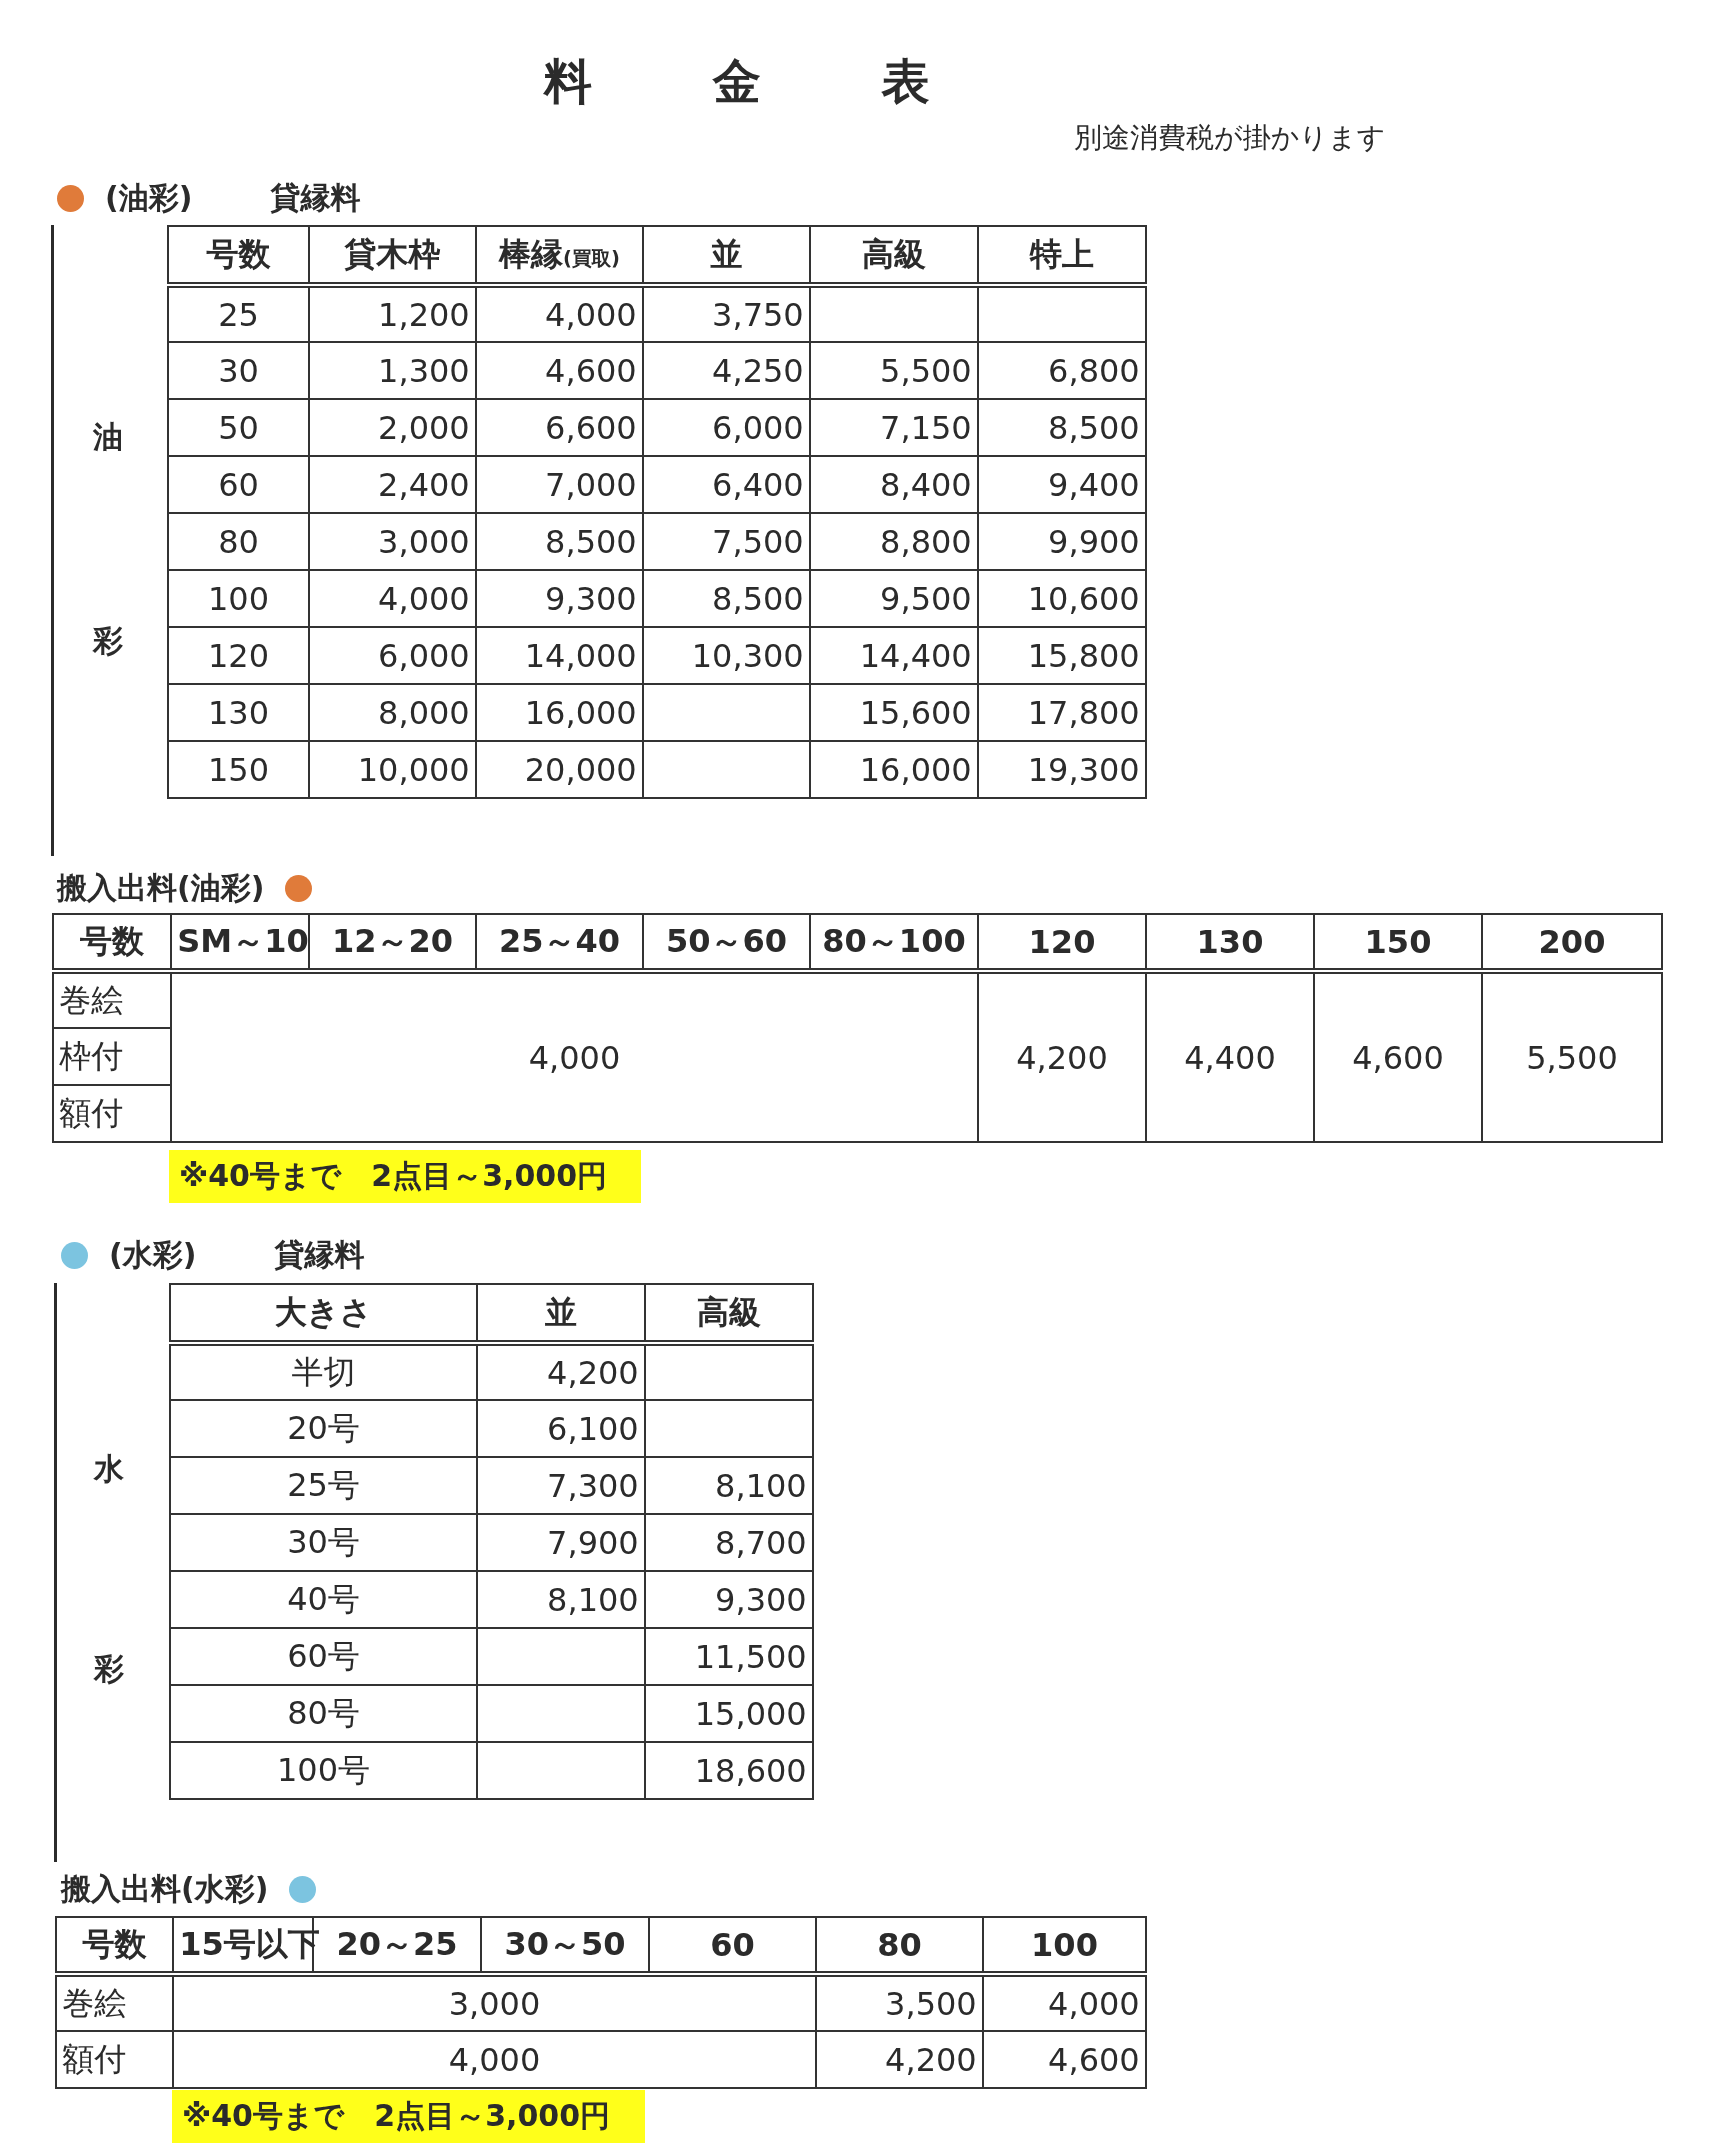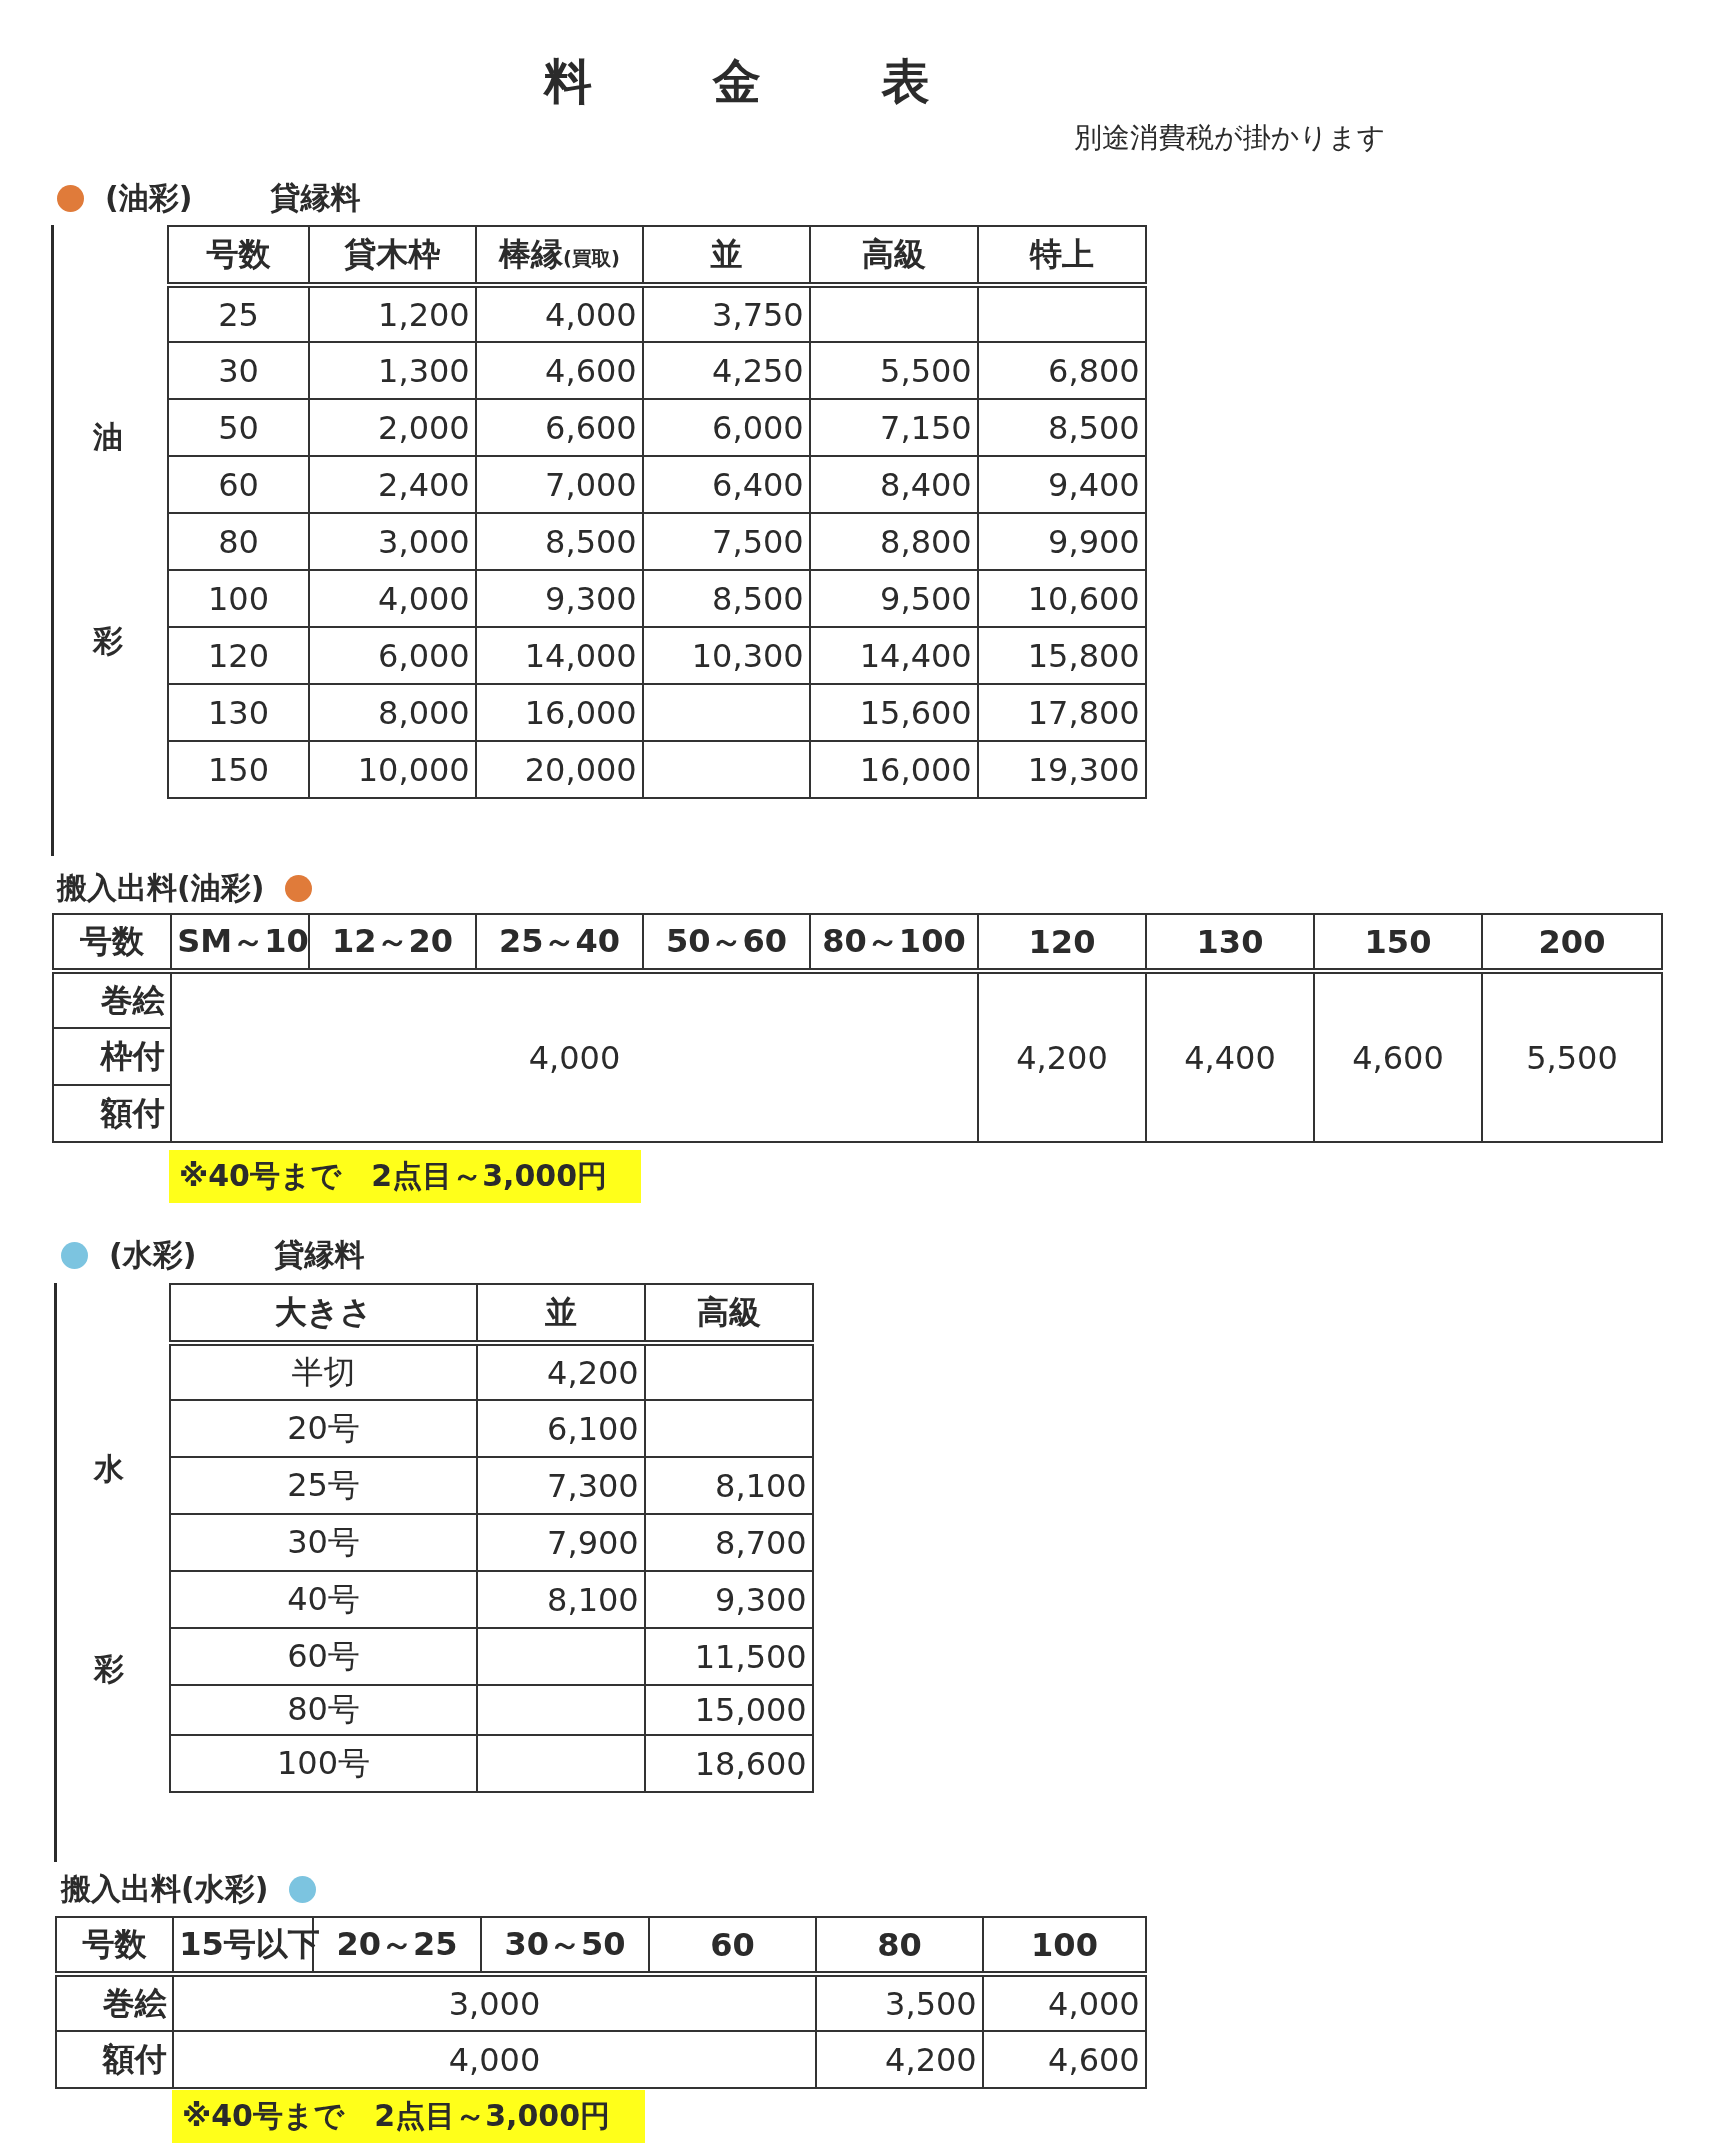--- a/index.html
+++ b/index.html
@@ -11,21 +11,21 @@
   .heading { font-size:30px; font-weight:bold; white-space:nowrap; display:flex; align-items:center;gap:21px; }
   .dot { width:27px; height:27px; border-radius:50%; display:inline-block; }
   .side-line { width:2.7px; background:#2b2b2b; }
   .side-char { font-size:30px; font-weight:bold; }
   table.grid { position:absolute; border-collapse:collapse; table-layout:fixed; }
   table.grid td, table.grid th { border:2.7px solid #333; font-size:32px; font-weight:normal; padding:0 5.3px; box-sizing:border-box; white-space:nowrap; }
   table.grid th { text-align:center; font-weight:bold; }
   table.grid thead tr th { border-bottom:6.2px double #333; }
   table.grid td.num { text-align:right; }
   table.grid td.ctr { text-align:center; }
-  table.grid td.lbl { text-align:right; font-weight:bold; }
+  table.grid td.lbl { text-align:left; font-weight:normal; }
   .sub-small { font-size:19.6px; }
   .note { background:#ffff1a; font-size:30px; font-weight:bold; padding-left:10px; display:flex; align-items:center; white-space:nowrap; box-sizing:border-box; }
 </style>
 </head>
 <body>
 
 <div class="abs title">料 金 表</div>
 <div class="abs tax-note">別途消費税が掛かります</div>
 
 <div class="abs heading" style="left:57px; top:178px;">
@@ -231,21 +231,21 @@
       <tr style="height: 57px;">
         <td class="ctr">40号</td>
         <td class="num">8,100</td>
         <td class="num">9,300</td>
       </tr>
       <tr style="height: 57px; margin-left: 41px;">
         <td class="ctr">60号</td>
         <td class="num"></td>
         <td class="num">11,500</td>
       </tr>
-      <tr style="height: 50px;">
+      <tr style="height: 57px;">
         <td class="ctr">80号</td>
         <td class="num"></td>
         <td class="num">15,000</td>
       </tr>
       <tr style="height: 57px;">
         <td class="ctr">100号</td>
         <td class="num"></td>
         <td class="num">18,600</td>
       </tr>
     </tbody>

